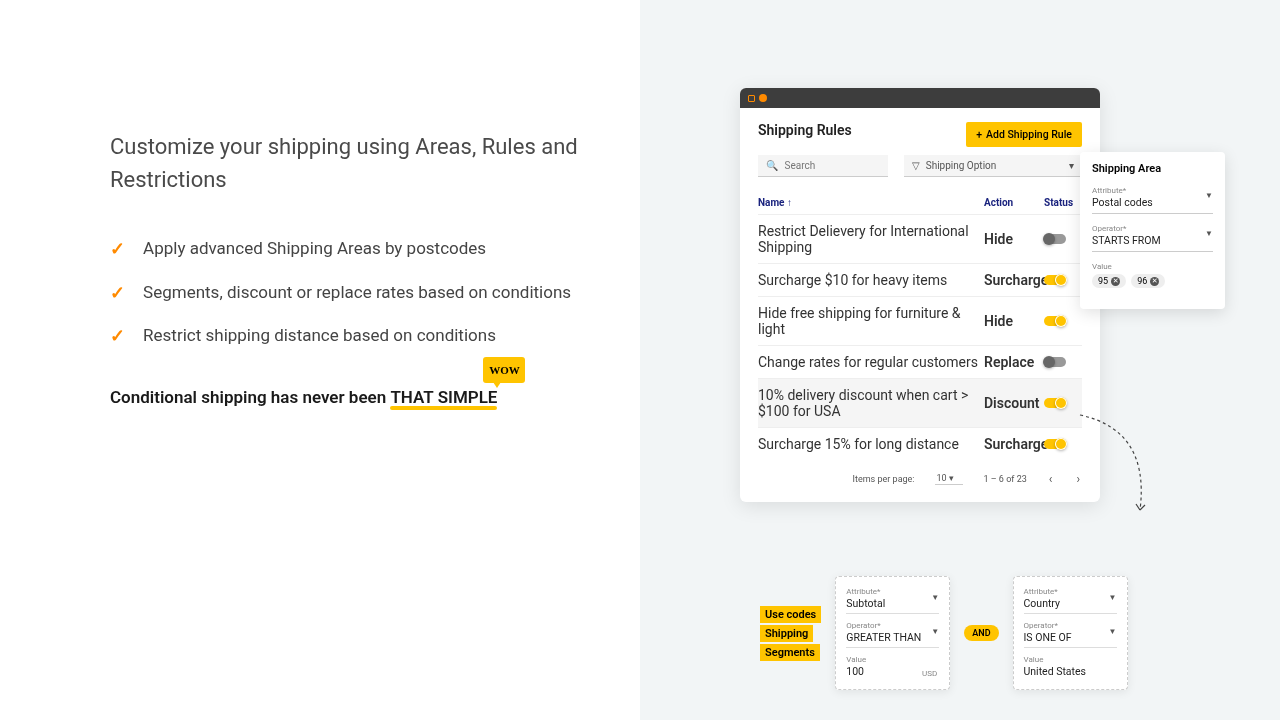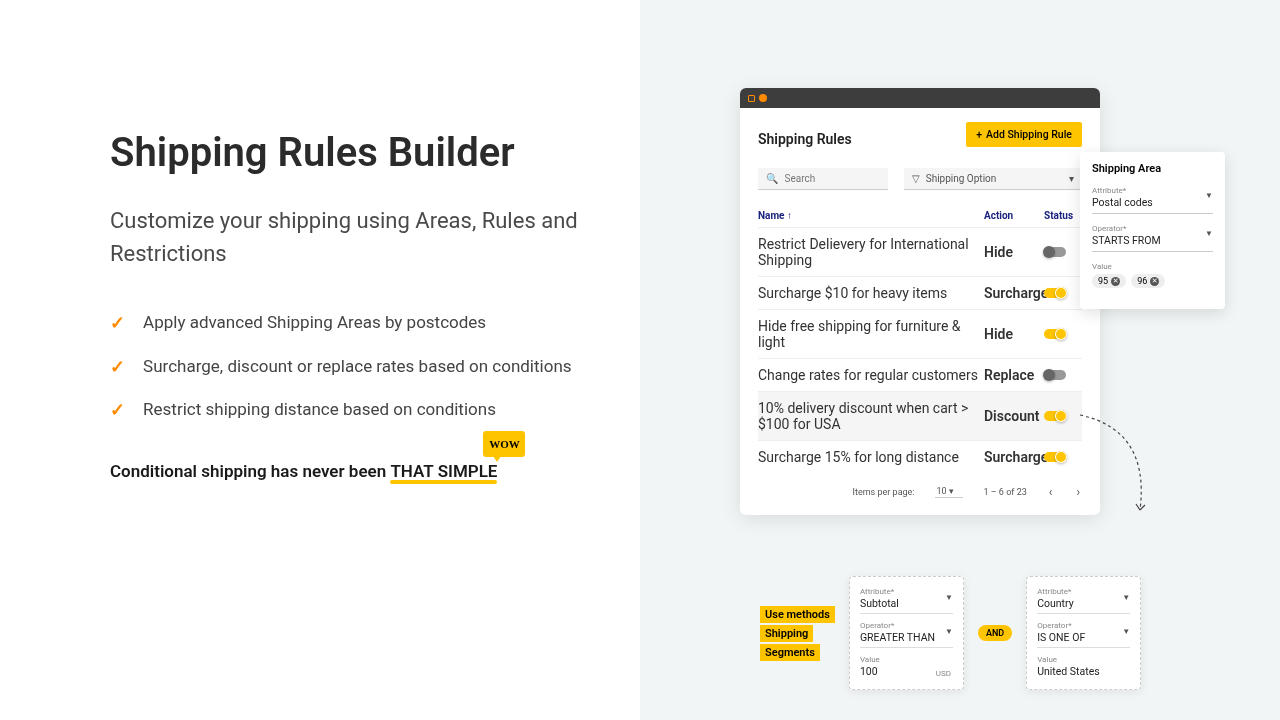--- a/index.html
+++ b/index.html
@@ -16,21 +16,21 @@
 .hand .simple{position:relative;display:inline-block}
 .hand .simple::after{content:"";position:absolute;left:0;right:0;bottom:-3px;height:4px;background:#ffc400;border-radius:2px}
 .wow{position:absolute;right:-28px;top:-30px;width:42px;height:26px;background:#ffc400;border-radius:3px;display:flex;align-items:center;justify-content:center;font-family:"Comic Sans MS",cursive;font-size:11px;font-weight:bold}
 .wow::after{content:"";position:absolute;bottom:-5px;left:10px;width:0;height:0;border-left:4px solid transparent;border-right:4px solid transparent;border-top:6px solid #ffc400}
 .mock{position:absolute;top:88px;left:100px;width:360px;background:#fff;border-radius:6px;box-shadow:0 4px 20px rgba(0,0,0,.1);overflow:hidden}
 .titlebar{height:20px;background:#3d3d3d;display:flex;align-items:center;padding-left:8px;gap:4px}
 .td{width:8px;height:8px;border-radius:2px;background:#ff8a00}
 .td.sq{border:1.5px solid #ff8a00;background:transparent;width:7px;height:7px;border-radius:1px}
 .td.c{border-radius:50%}
 .mock-body{padding:14px 18px 10px}
-.mock-head{display:flex;justify-content:space-between;align-items:flex-end;margin-bottom:21px}
+.mock-head{display:flex;justify-content:space-between;align-items:flex-start;margin-bottom:8px}
 .mock-title{font-size:14px;font-weight:600;color:#222}
 .add-btn{background:#ffc400;border:none;padding:6px 10px;font-size:10.5px;font-weight:500;display:flex;align-items:center;gap:4px;cursor:pointer;border-radius:2px}
 .filters{display:flex;gap:16px;margin-bottom:14px}
 .search{flex:0 0 130px;background:#f5f5f5;padding:5px 8px;display:flex;align-items:center;gap:6px;font-size:10px;color:#777;border-bottom:1px solid #ccc}
 .filter{flex:1;background:#f5f5f5;padding:5px 8px;display:flex;align-items:center;gap:6px;font-size:10px;color:#555;border-bottom:1px solid #ccc;justify-content:flex-start}
 .headers{display:flex;font-size:10px;color:#1a237e;padding:6px 0;font-weight:700}
 .hc1{flex:1}.hc2{width:60px}.hc3{width:38px}
 .row{display:flex;align-items:center;padding:8px 0;border-top:1px solid #eee;font-size:14px;color:#333}
 .row.sel{background:#f5f5f5}
 .rc1{flex:1;padding-right:6px}.rc2{width:60px;font-weight:600}.rc3{width:38px}
@@ -60,29 +60,28 @@
 .seg-field:last-child{border-bottom:none;margin-bottom:0}
 .and-badge{background:#ffc400;padding:3px 8px;font-size:9px;font-weight:600;border-radius:8px}
 .arrow-path{position:absolute;top:410px;left:430px;width:110px;height:120px}
 .arrow-path svg{overflow:visible}
 .usd{position:absolute;right:2px;bottom:3px;font-size:8px;color:#888}
 </style>
 </head>
 <body>
 
 <div class="left">
-  <h1 class="h1">Shipping Rules Builder</h1>
   <p class="subtitle">Customize your shipping using Areas, Rules and Restrictions</p>
   <div class="bullet">
       <span class="check">✓</span>
       <span class="bullet-text">Apply advanced Shipping Areas by postcodes</span>
     </div>
   <div class="bullet">
       <span class="check">✓</span>
-      <span class="bullet-text">Surcharge, discount or replace rates based on conditions</span>
+      <span class="bullet-text">Segments, discount or replace rates based on conditions</span>
     </div>
   <div class="bullet">
       <span class="check">✓</span>
       <span class="bullet-text">Restrict shipping distance based on conditions</span>
     </div>
   <div class="tagline">
     <span class="hand"><span>Conditional shipping has never been </span><span class="simple">THAT SIMPLE</span></span>
     <span class="wow">WOW</span>
   </div>
 </div>
@@ -188,21 +187,21 @@
 
   <div class="arrow-path">
     <svg width="110" height="120">
         <path d="M 10 5 Q 80 20 70 100" stroke="#444" stroke-width="1.2" fill="none" stroke-dasharray="3,3"></path>
         <path d="M 70 100 l -4 -6 m 4 6 l 5 -5" stroke="#444" stroke-width="1.2" fill="none"></path>
       </svg>
   </div>
 
   <div class="segments">
     <div class="seg-label">
-      <span>Use methods</span>
+      <span>Use codes</span>
         <span>Shipping</span>
         <span>Segments</span>
     </div>
     <div class="seg-card">
       <div class="seg-field">
           <div class="field-label">Attribute*</div>
           <div class="field-value">Subtotal</div>
           <span class="dd">▼</span>
         </div>
       <div class="seg-field">

